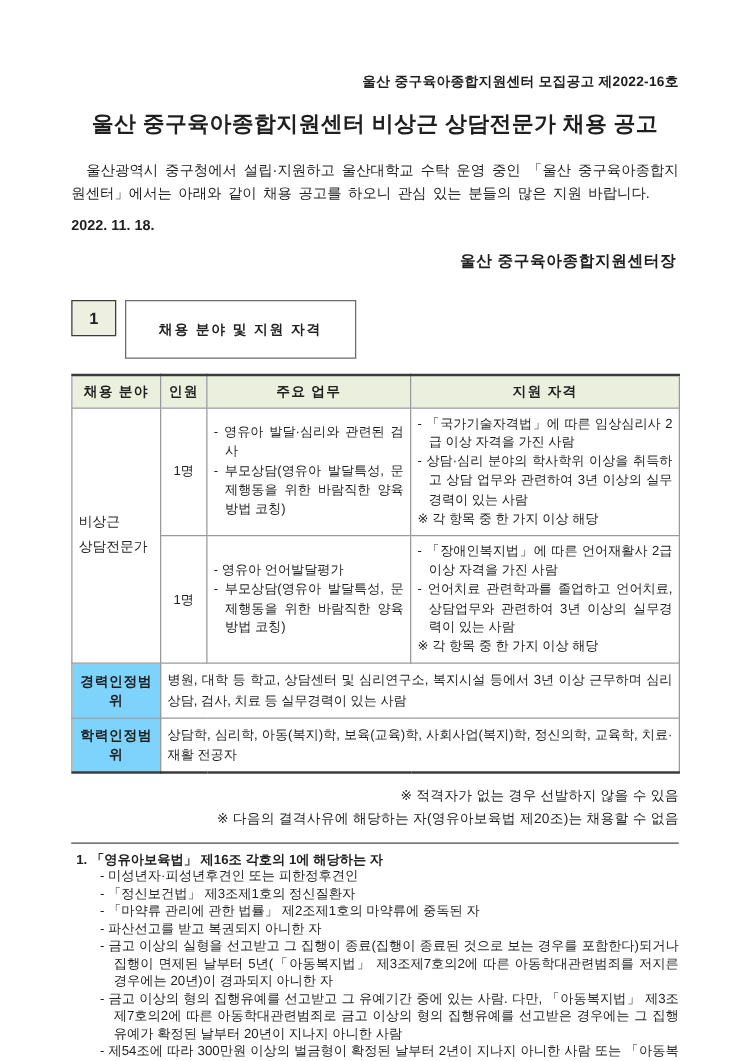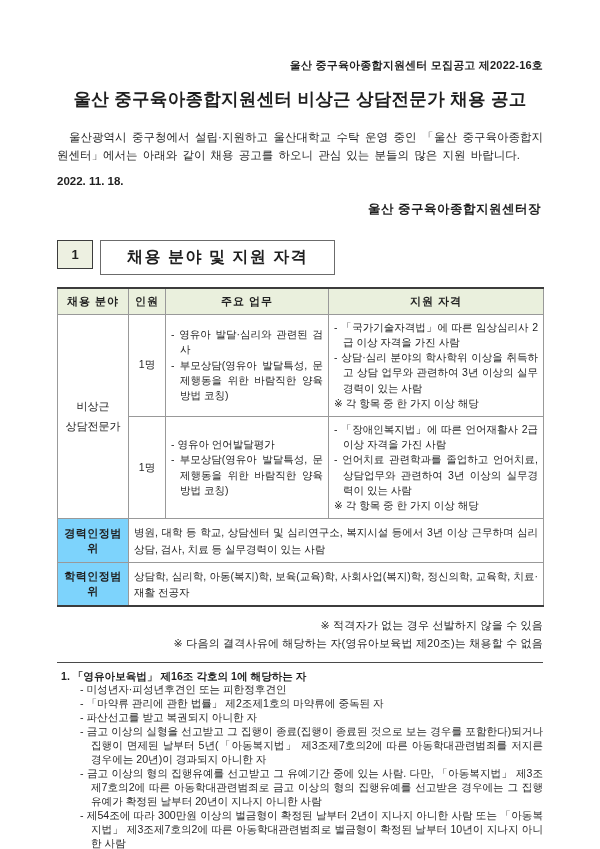--- a/index.html
+++ b/index.html
@@ -36,23 +36,23 @@
   .signer-line { text-align: right; font-size: 12.5px; font-weight: bold; margin: 14px 2px 0 0; letter-spacing: 0.5px; }
 
   .section-heading { display: flex; align-items: stretch; gap: 7px; margin: 22px 0 12px 0; }
   .sec-num {
     width: 36px; height: 29px; background: var(--secnum_bg);
     border: 1.5px solid var(--border_dark);
     display: flex; align-items: center; justify-content: center;
     font-size: 13px; font-weight: bold;
   }
   .sec-title {
-    height: 35px; border: 1px solid var(--border_mid);
+    height: 47px; border: 1px solid var(--border_mid);
     display: flex; align-items: center; padding: 0 26px;
-    font-size: 16px; font-weight: bold; letter-spacing: 1.5px;
+    font-size: 11px; font-weight: bold; letter-spacing: 1.5px;
   }
 
   table.recruit {
     width: 486px; border-collapse: collapse; table-layout: fixed;
     border-top: 2.2px solid var(--border_dark);
     border-bottom: 2.2px solid var(--border_dark);
     font-size: 10.5px;
   }
   table.recruit col.c1 { width: 71px; }
   table.recruit col.c2 { width: 37px; }
@@ -61,21 +61,21 @@
   table.recruit th, table.recruit td {
     border: 1px solid var(--border_light);
     vertical-align: middle; padding: 5px 5px;
     font-weight: normal;
   }
   table.recruit thead th {
     background: var(--header_bg); font-weight: bold; font-size: 11px;
     height: 24px; text-align: center; letter-spacing: 1px;
   }
   td.center { text-align: center; }
-  td.pos { text-align: center; font-weight: bold; font-size: 11px; line-height: 1.9; }
+  td.pos { text-align: left; font-weight: bold; font-size: 11px; line-height: 1.9; }
   td.list-cell { text-align: left; line-height: 1.45; }
   .li { padding-left: 9px; text-indent: -9px; text-align: justify; }
   .li-note { padding-left: 0; text-indent: 0; }
   th.rowlabel {
     font-weight: bold !important; font-size: 11px; text-align: center;
     background: #7dd3fc; letter-spacing: 0.5px;
   }
   td.span-cell { text-align: justify; line-height: 1.55; padding: 4px 7px; }
 
   .notes { margin-top: 10px; font-size: 11px; line-height: 1.6; letter-spacing: 0.2px; text-align: right; }
@@ -163,20 +163,21 @@
   <div class="notes">
     <div>※ 적격자가 없는 경우 선발하지 않을 수 있음</div>
     <div>※ 다음의 결격사유에 해당하는 자(영유아보육법 제20조)는 채용할 수 없음</div>
   </div>
 
   <hr class="rule">
 
   <div class="disq">
     <div class="item">1. 「영유아보육법」 제16조 각호의 1에 해당하는 자</div>
     <div class="sub">- 미성년자·피성년후견인 또는 피한정후견인</div>
+    <div class="sub">- 「정신보건법」 제3조제1호의 정신질환자</div>
     <div class="sub">- 「마약류 관리에 관한 법률」 제2조제1호의 마약류에 중독된 자</div>
     <div class="sub">- 파산선고를 받고 복권되지 아니한 자</div>
     <div class="sub">- 금고 이상의 실형을 선고받고 그 집행이 종료(집행이 종료된 것으로 보는 경우를 포함한다)되거나 집행이 면제된 날부터 5년(「아동복지법」 제3조제7호의2에 따른 아동학대관련범죄를 저지른 경우에는 20년)이 경과되지 아니한 자</div>
     <div class="sub">- 금고 이상의 형의 집행유예를 선고받고 그 유예기간 중에 있는 사람. 다만, 「아동복지법」 제3조제7호의2에 따른 아동학대관련범죄로 금고 이상의 형의 집행유예를 선고받은 경우에는 그 집행유예가 확정된 날부터 20년이 지나지 아니한 사람</div>
     <div class="sub">- 제54조에 따라 300만원 이상의 벌금형이 확정된 날부터 2년이 지나지 아니한 사람 또는 「아동복지법」 제3조제7호의2에 따른 아동학대관련범죄로 벌금형이 확정된 날부터 10년이 지나지 아니한 사람</div>
 
   </div>
 
 </div>
 

